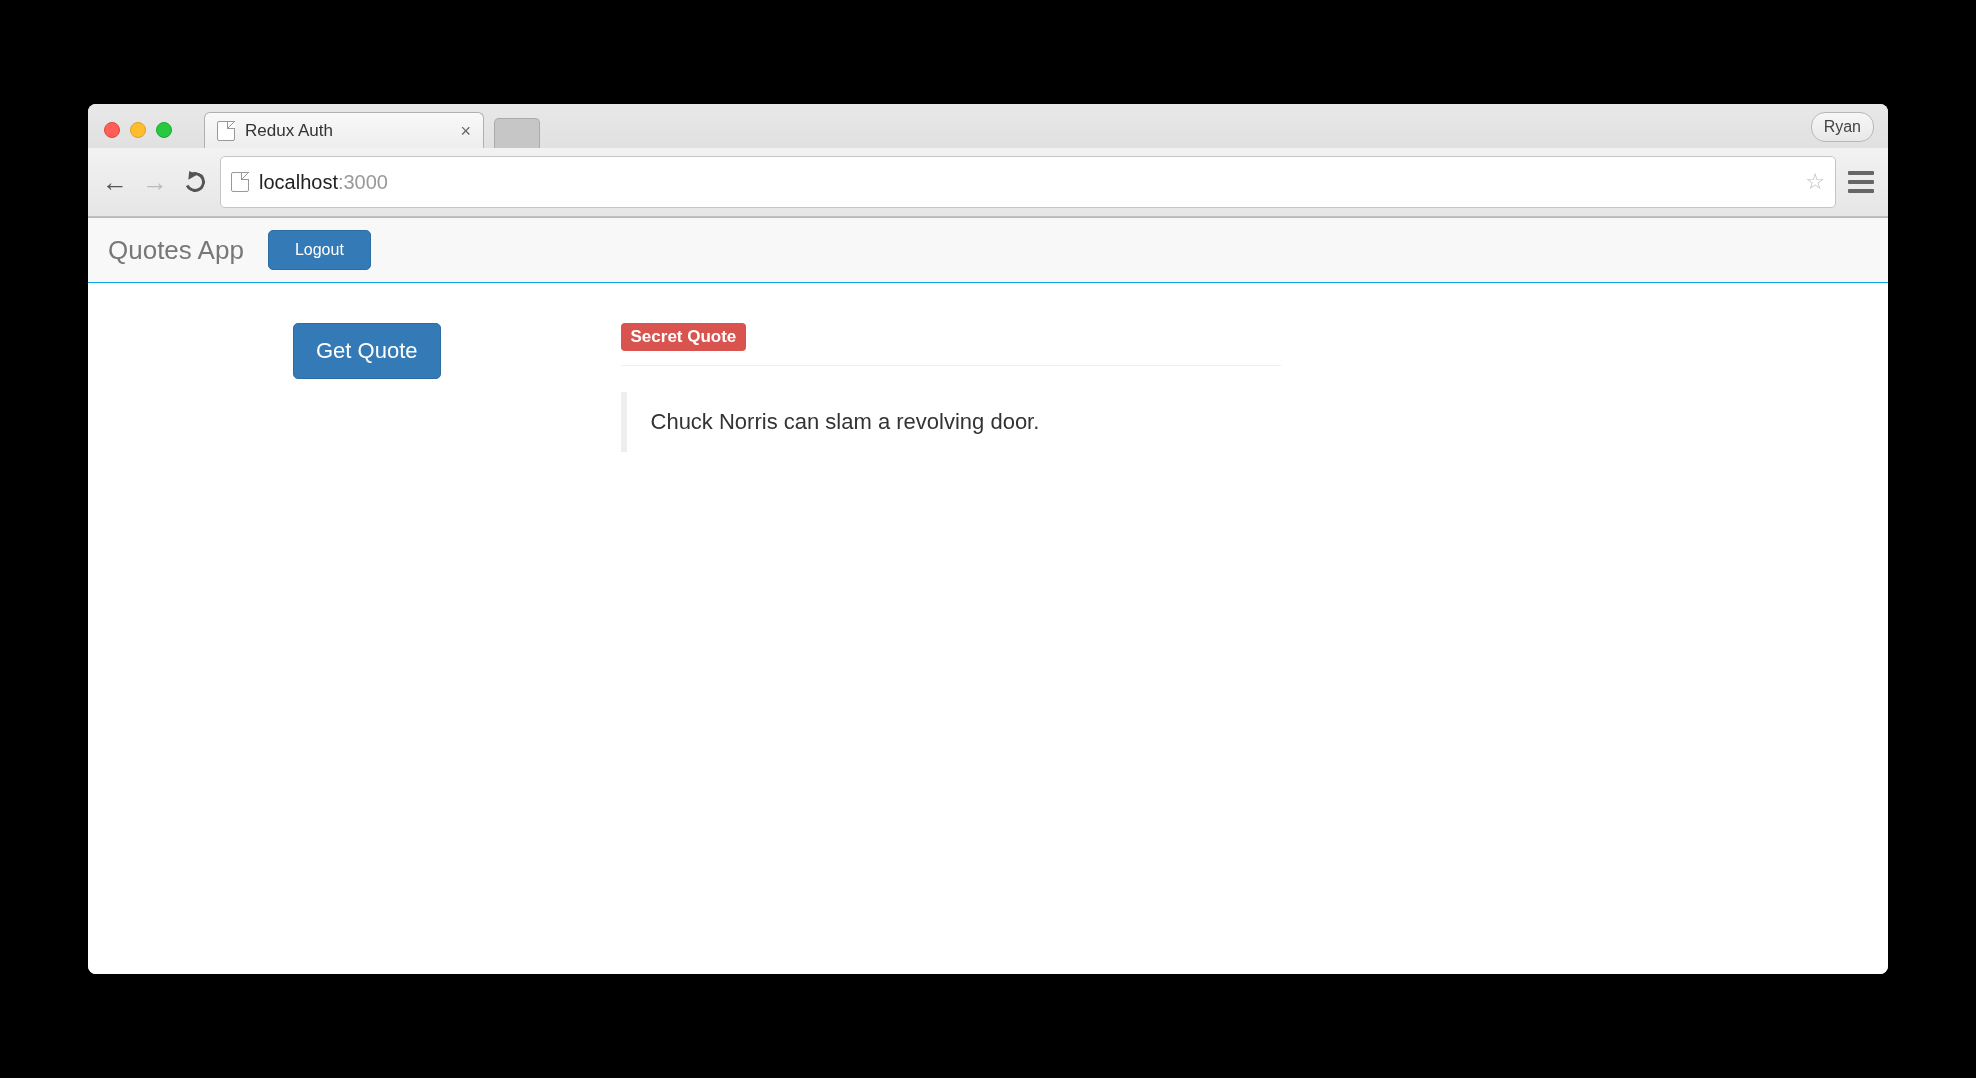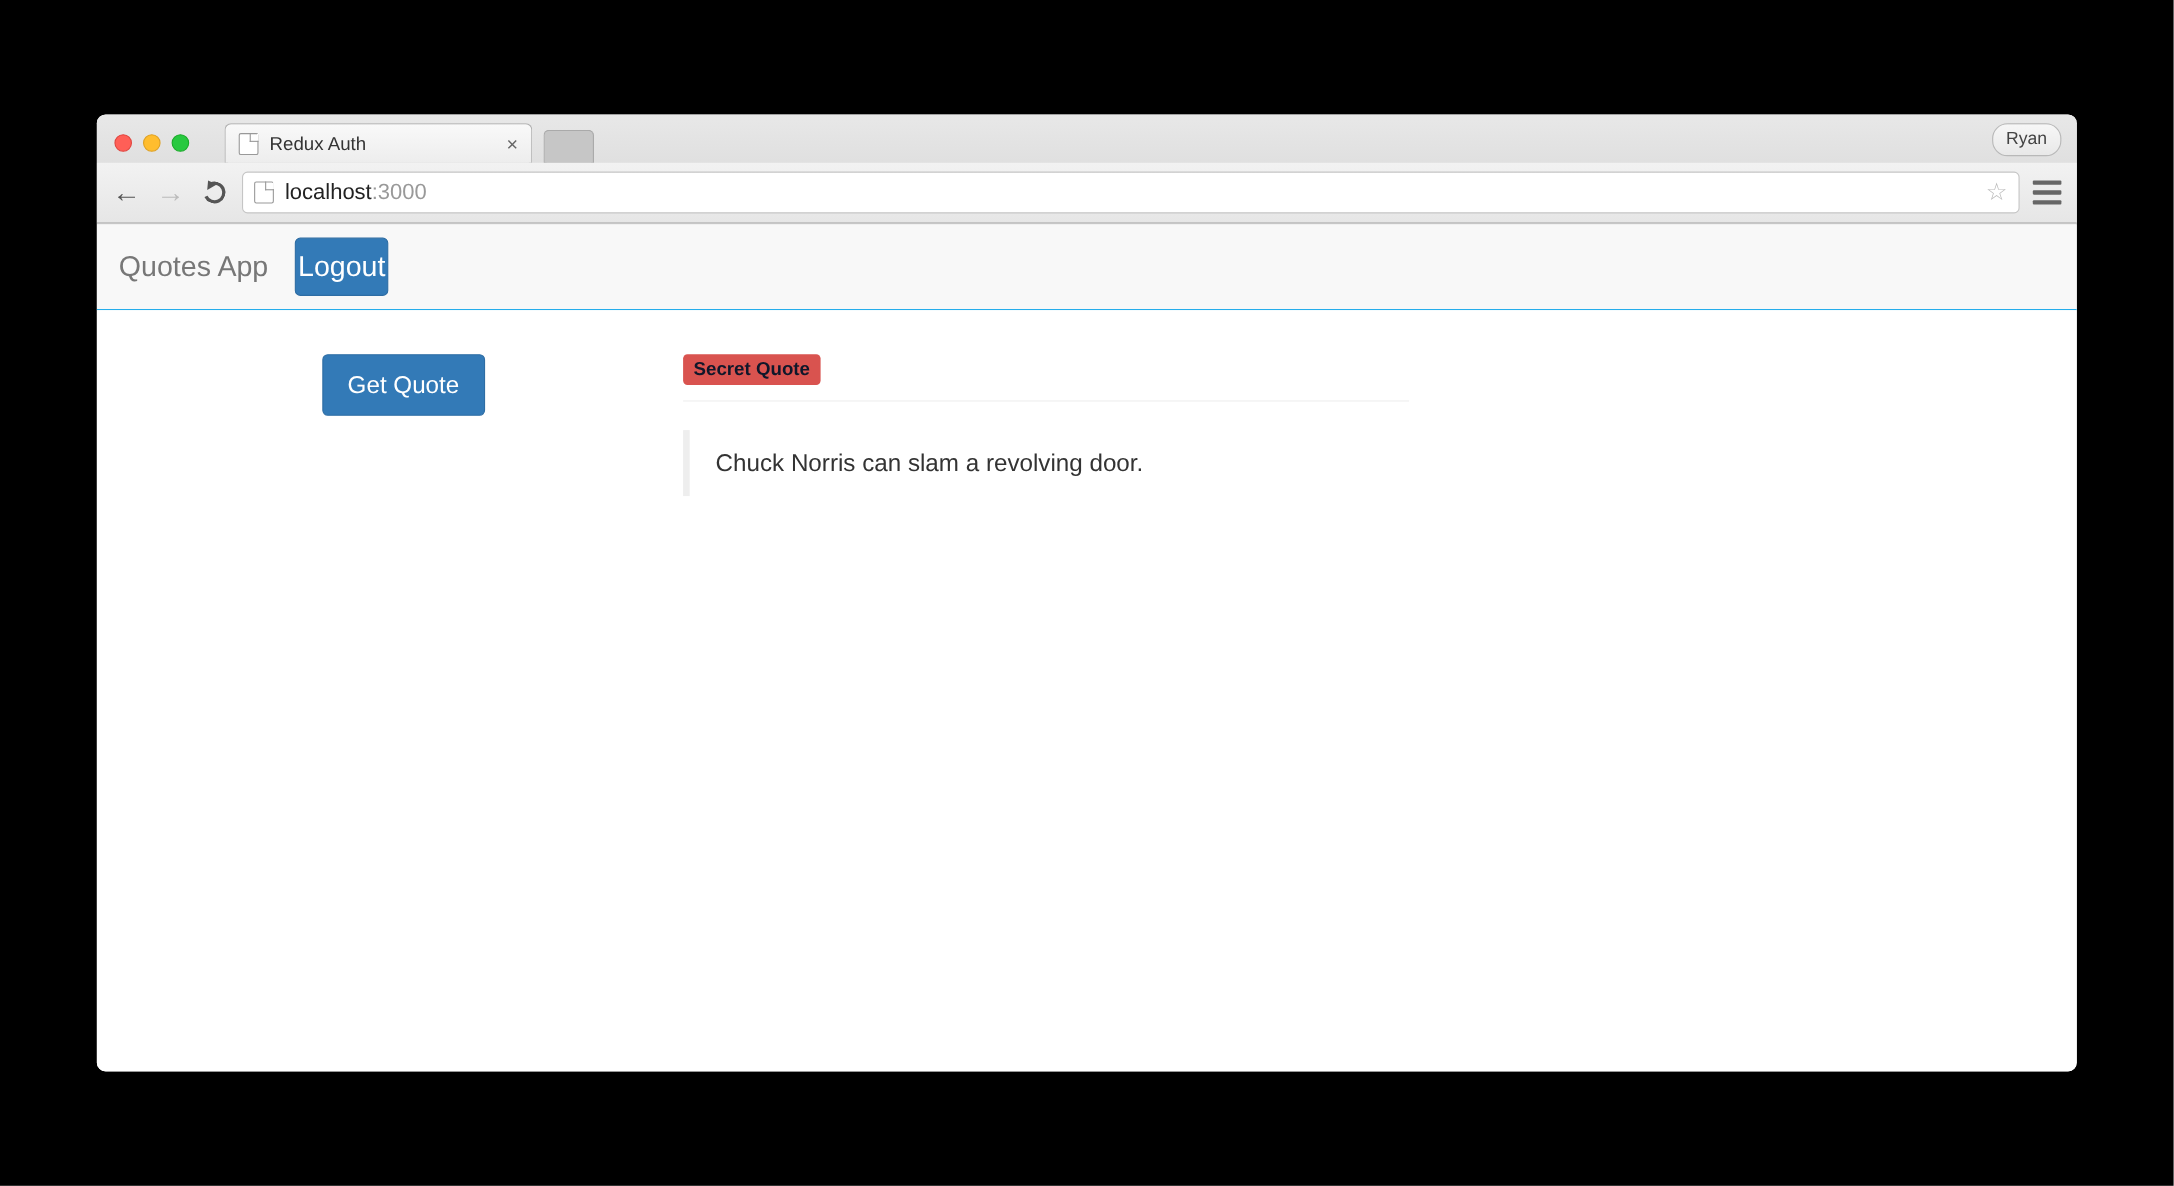--- a/index.html
+++ b/index.html
@@ -158,21 +158,21 @@
       border-top:5px solid transparent;
       border-bottom:5px solid transparent;
       border-right:7px solid #555;
       transform: rotate(40deg);
     }
     .url-bar {
       flex: 1;
       background: #fff;
       border: 1px solid #c5c5c5;
       border-radius: 5px;
-      height: 38px;
+      height: 52px;
       display: flex;
       align-items: center;
       padding: 0 10px;
       gap: 10px;
     }
     .url-text {
       font-size: 20px;
       color: #999;
     }
     .url-host { color: #222; }
@@ -203,22 +203,22 @@
       display: flex;
       align-items: center;
       gap: 24px;
     }
     .brand {
       color: #777;
       font-size: 26px;
     }
     .btn {
       border: 1px solid transparent;
-      padding: 10px 2px;
-      font-size: 26px;
+      padding: 10px 26px;
+      font-size: 16px;
       border-radius: 5px;
       color: #fff;
       cursor: pointer;
     }
     .btn-primary { background: #337ab7; border-color: #2e6da4; }
     .btn-warning { background: #f0ad4e; border-color: #eea236; }
     .content-area {
       flex: 1;
       background: #fff;
       padding: 40px 85px;
@@ -233,21 +233,21 @@
       padding: 14px 22px;
       font-size: 22px;
     }
     .quote-panel {
       flex: 1;
       max-width: 660px;
     }
     .label-danger {
       display: inline-block;
       background: #d9534f;
-      color: #0f172a;
+      color: #ffffff;
       font-size: 17px;
       font-weight: bold;
       padding: 4px 10px;
       border-radius: 4px;
     }
     hr.divider {
       border: none;
       border-top: 1px solid #eee;
       margin: 14px 0 26px;
     }

